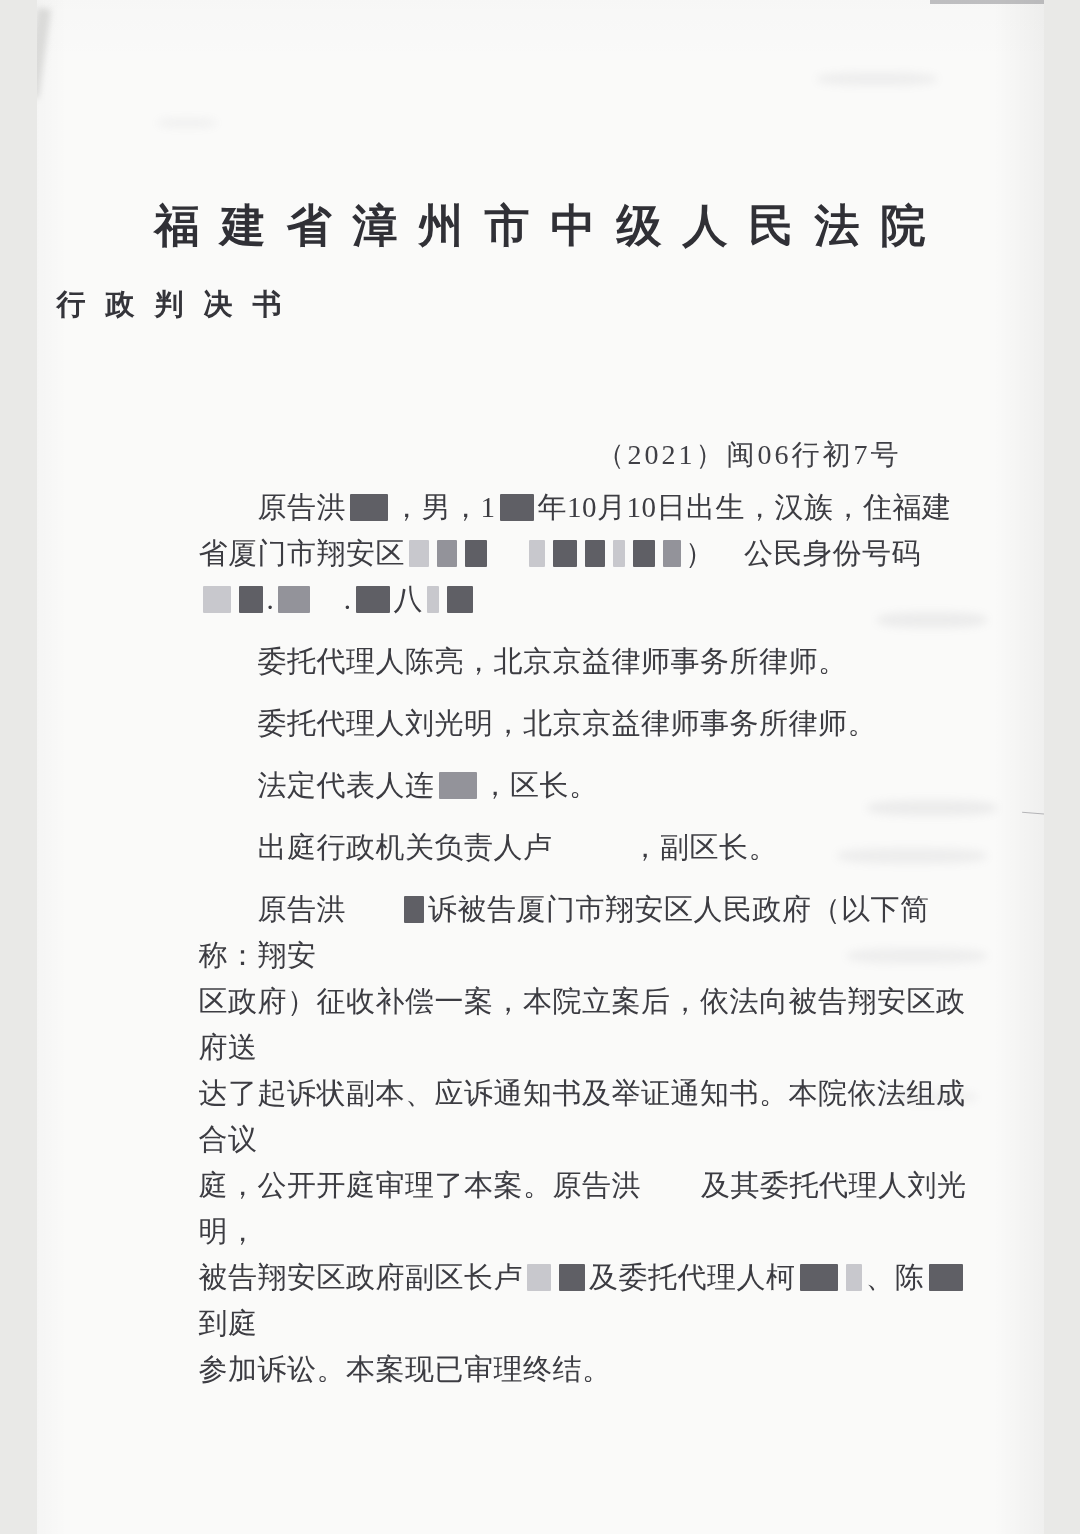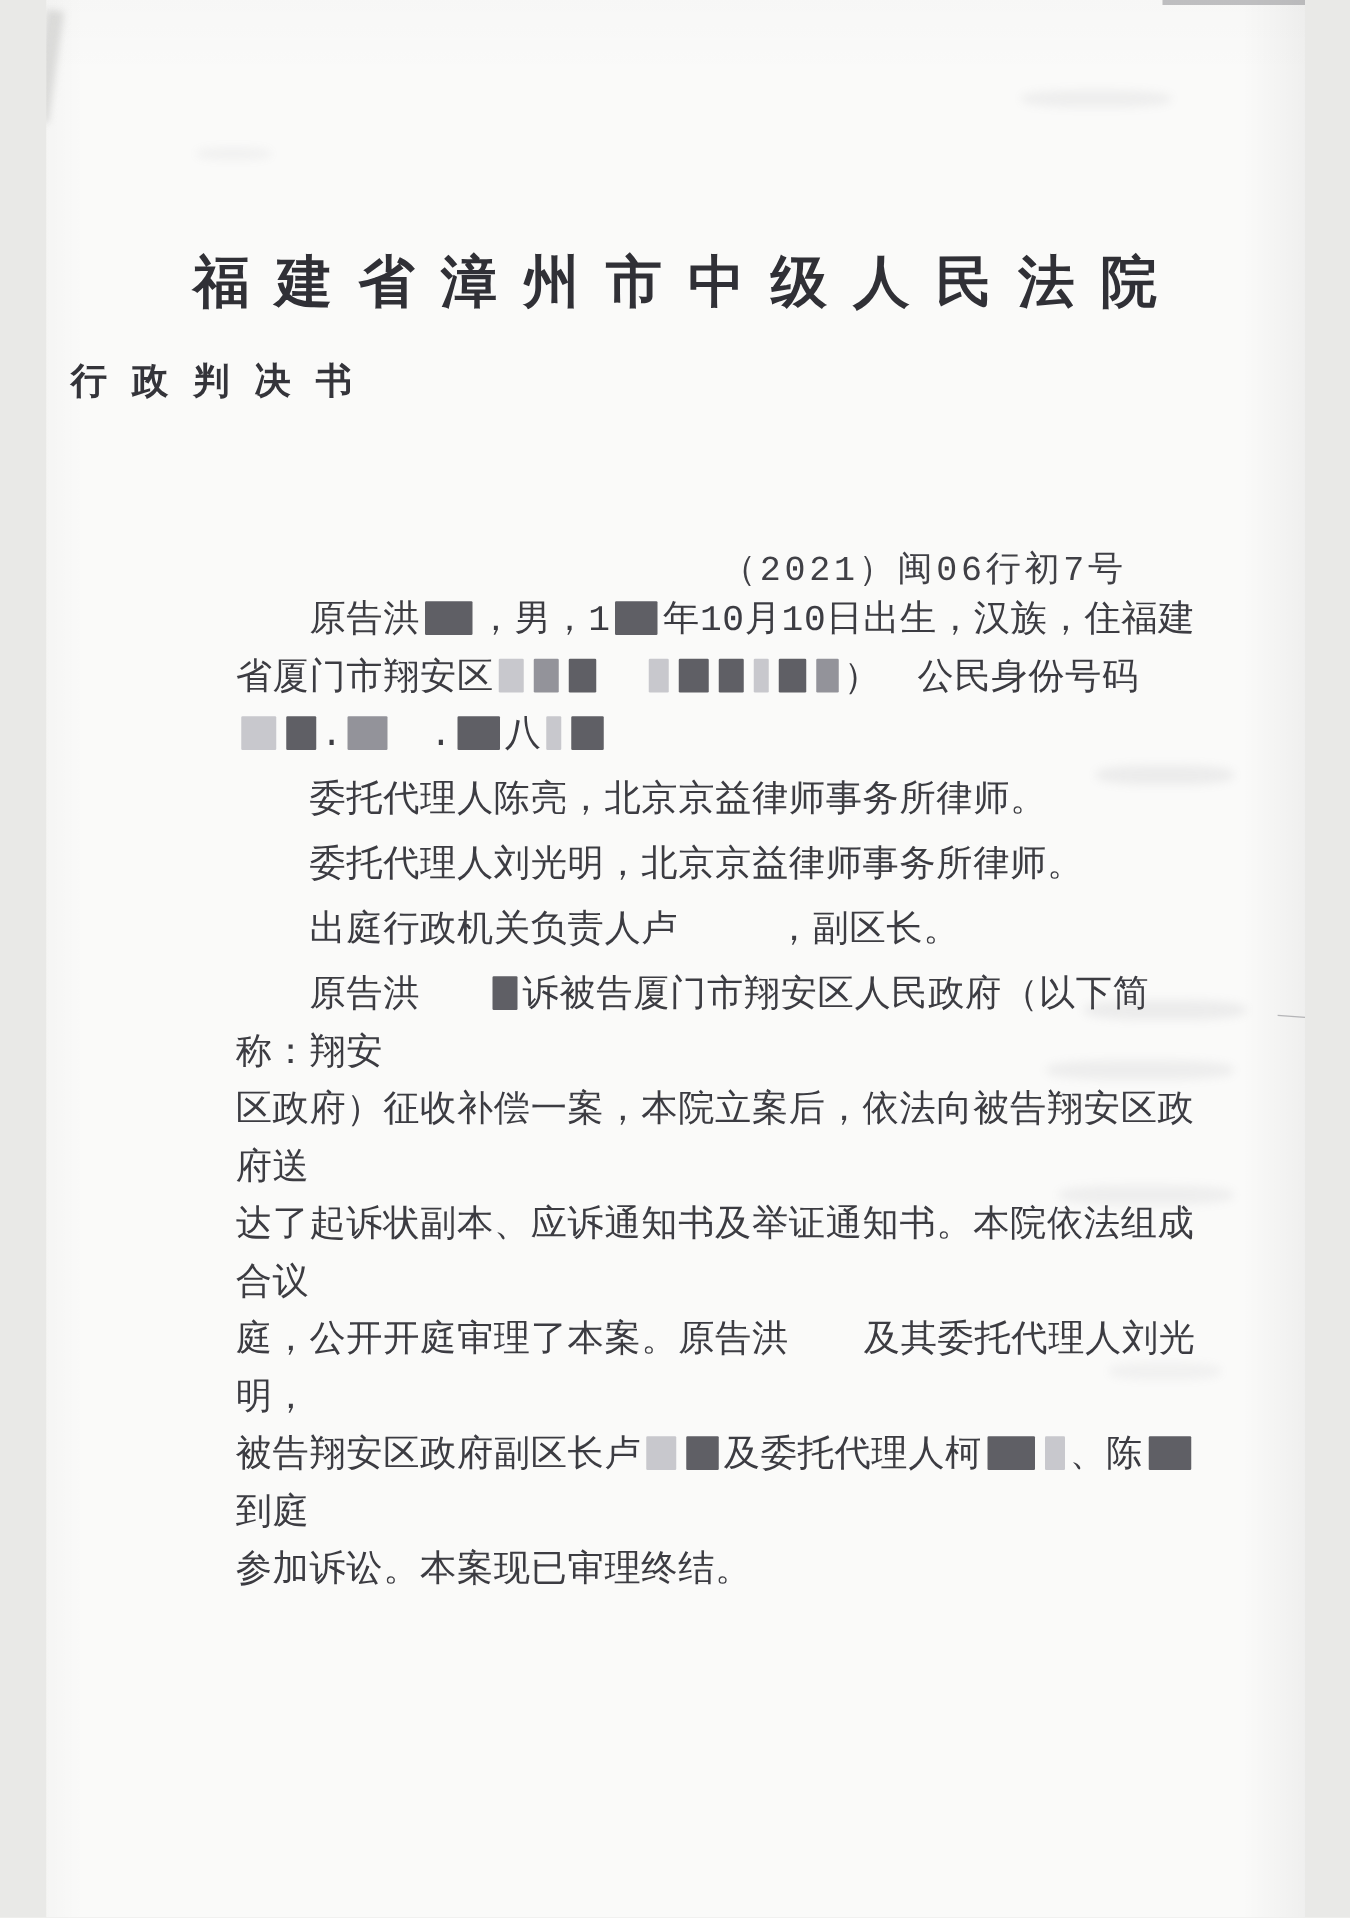--- a/index.html
+++ b/index.html
@@ -10,21 +10,21 @@
   .page {
     position: relative;
     width: 980px;
     height: 1534px;
     margin: 0 auto;
     background:
       linear-gradient(90deg, rgba(0,0,0,0.020) 0%, rgba(0,0,0,0.0) 3%, rgba(0,0,0,0.0) 95%, rgba(0,0,0,0.045) 100%),
       linear-gradient(180deg, rgba(0,0,0,0.012) 0%, rgba(0,0,0,0.0) 4%, rgba(0,0,0,0.0) 100%),
       #fafaf9;
     overflow: hidden;
-    font-family: Liberation Mono, monospace;
+    font-family: Liberation Serif, serif;
     color: #3c3c42;
     padding-left: 27px;
   }
   
   .edge-line-top {
     position: absolute;
     top: 0; left: 893px;
     width: 122px; height: 4px;
     background: #8f8f93;
     opacity: 0.55;
@@ -87,21 +87,21 @@
     margin-top: 48px;
   }
   
   .doc-body {
     position: absolute;
     top: 468px;
     left: 146px;
     width: 800px;
   }
   .para {
-    margin: 6px;
+    margin: 16px;
     font-size: 29px;
     line-height: 46px;
     text-indent: 59px;
     letter-spacing: 0.5px;
     color: #3c3c42;
   }
   .redact {
     display: inline-block;
     height: 27px;
     vertical-align: -4px;
@@ -126,17 +126,18 @@
   <div class="smudge" style="top:1090px;left:850px;width:90px;height:14px;opacity:0.08;"></div>
 
   <div class="court-name">福建省漳州市中级人民法院</div>
   <div class="doc-title">行政判决书</div>
   <div class="case-number">（2021）闽06行初7号</div>
 
   <div class="doc-body">
       <p class="para"><span>原告洪</span><span class="redact" style="width: 38px; background: rgb(95, 95, 101);"></span><span>，男，1</span><span class="redact" style="width: 34px; background: rgb(95, 95, 101);"></span><span>年10月10日出生，汉族，住福建</span><br><span>省厦门市翔安区</span><span class="redact" style="width: 20px; background: rgb(200, 200, 205);"></span><span class="redact" style="width: 20px; background: rgb(147, 147, 154);"></span><span class="redact" style="width: 22px; background: rgb(95, 95, 101);"></span><span class="redact" style="width: 26px; background: transparent;"></span><span class="redact" style="width: 16px; background: rgb(200, 200, 205);"></span><span class="redact" style="width: 24px; background: rgb(95, 95, 101);"></span><span class="redact" style="width: 20px; background: rgb(95, 95, 101);"></span><span class="redact" style="width: 12px; background: rgb(200, 200, 205);"></span><span class="redact" style="width: 22px; background: rgb(95, 95, 101);"></span><span class="redact" style="width: 18px; background: rgb(147, 147, 154);"></span><span>）　公民身份号码</span><br><span class="redact" style="width: 28px; background: rgb(200, 200, 205);"></span><span class="redact" style="width: 24px; background: rgb(95, 95, 101);"></span><span>.</span><span class="redact" style="width: 32px; background: rgb(147, 147, 154);"></span><span>　.</span><span class="redact" style="width: 34px; background: rgb(95, 95, 101);"></span><span>八</span><span class="redact" style="width: 12px; background: rgb(200, 200, 205);"></span><span class="redact" style="width: 26px; background: rgb(95, 95, 101);"></span></p>
       <p class="para"><span>委托代理人陈亮，北京京益律师事务所律师。</span></p>
       <p class="para"><span>委托代理人刘光明，北京京益律师事务所律师。</span></p>
+      <p class="para"><span>法定代表人连</span><span class="redact" style="width: 38px; background: rgb(147, 147, 154);"></span><span>，区长。</span></p>
       <p class="para"><span>出庭行政机关负责人卢</span><span class="redact" style="width: 70px; background: transparent;"></span><span>，副区长。</span></p>
       <p class="para"><span>原告洪</span><span class="redact" style="width: 46px; background: transparent;"></span><span class="redact" style="width: 20px; background: rgb(95, 95, 101);"></span><span>诉被告厦门市翔安区人民政府（以下简称：翔安</span><br><span>区政府）征收补偿一案，本院立案后，依法向被告翔安区政府送</span><br><span>达了起诉状副本、应诉通知书及举证通知书。本院依法组成合议</span><br><span>庭，公开开庭审理了本案。原告洪</span><span class="redact" style="width: 52px; background: transparent;"></span><span>及其委托代理人刘光明，</span><br><span>被告翔安区政府副区长卢</span><span class="redact" style="width: 24px; background: rgb(200, 200, 205);"></span><span class="redact" style="width: 26px; background: rgb(95, 95, 101);"></span><span>及委托代理人柯</span><span class="redact" style="width: 38px; background: rgb(95, 95, 101);"></span><span class="redact" style="width: 16px; background: rgb(200, 200, 205);"></span><span>、陈</span><span class="redact" style="width: 34px; background: rgb(95, 95, 101);"></span><span>到庭</span><br><span>参加诉讼。本案现已审理终结。</span></p>
     </div>
 
 </div>
 
 </body></html>

